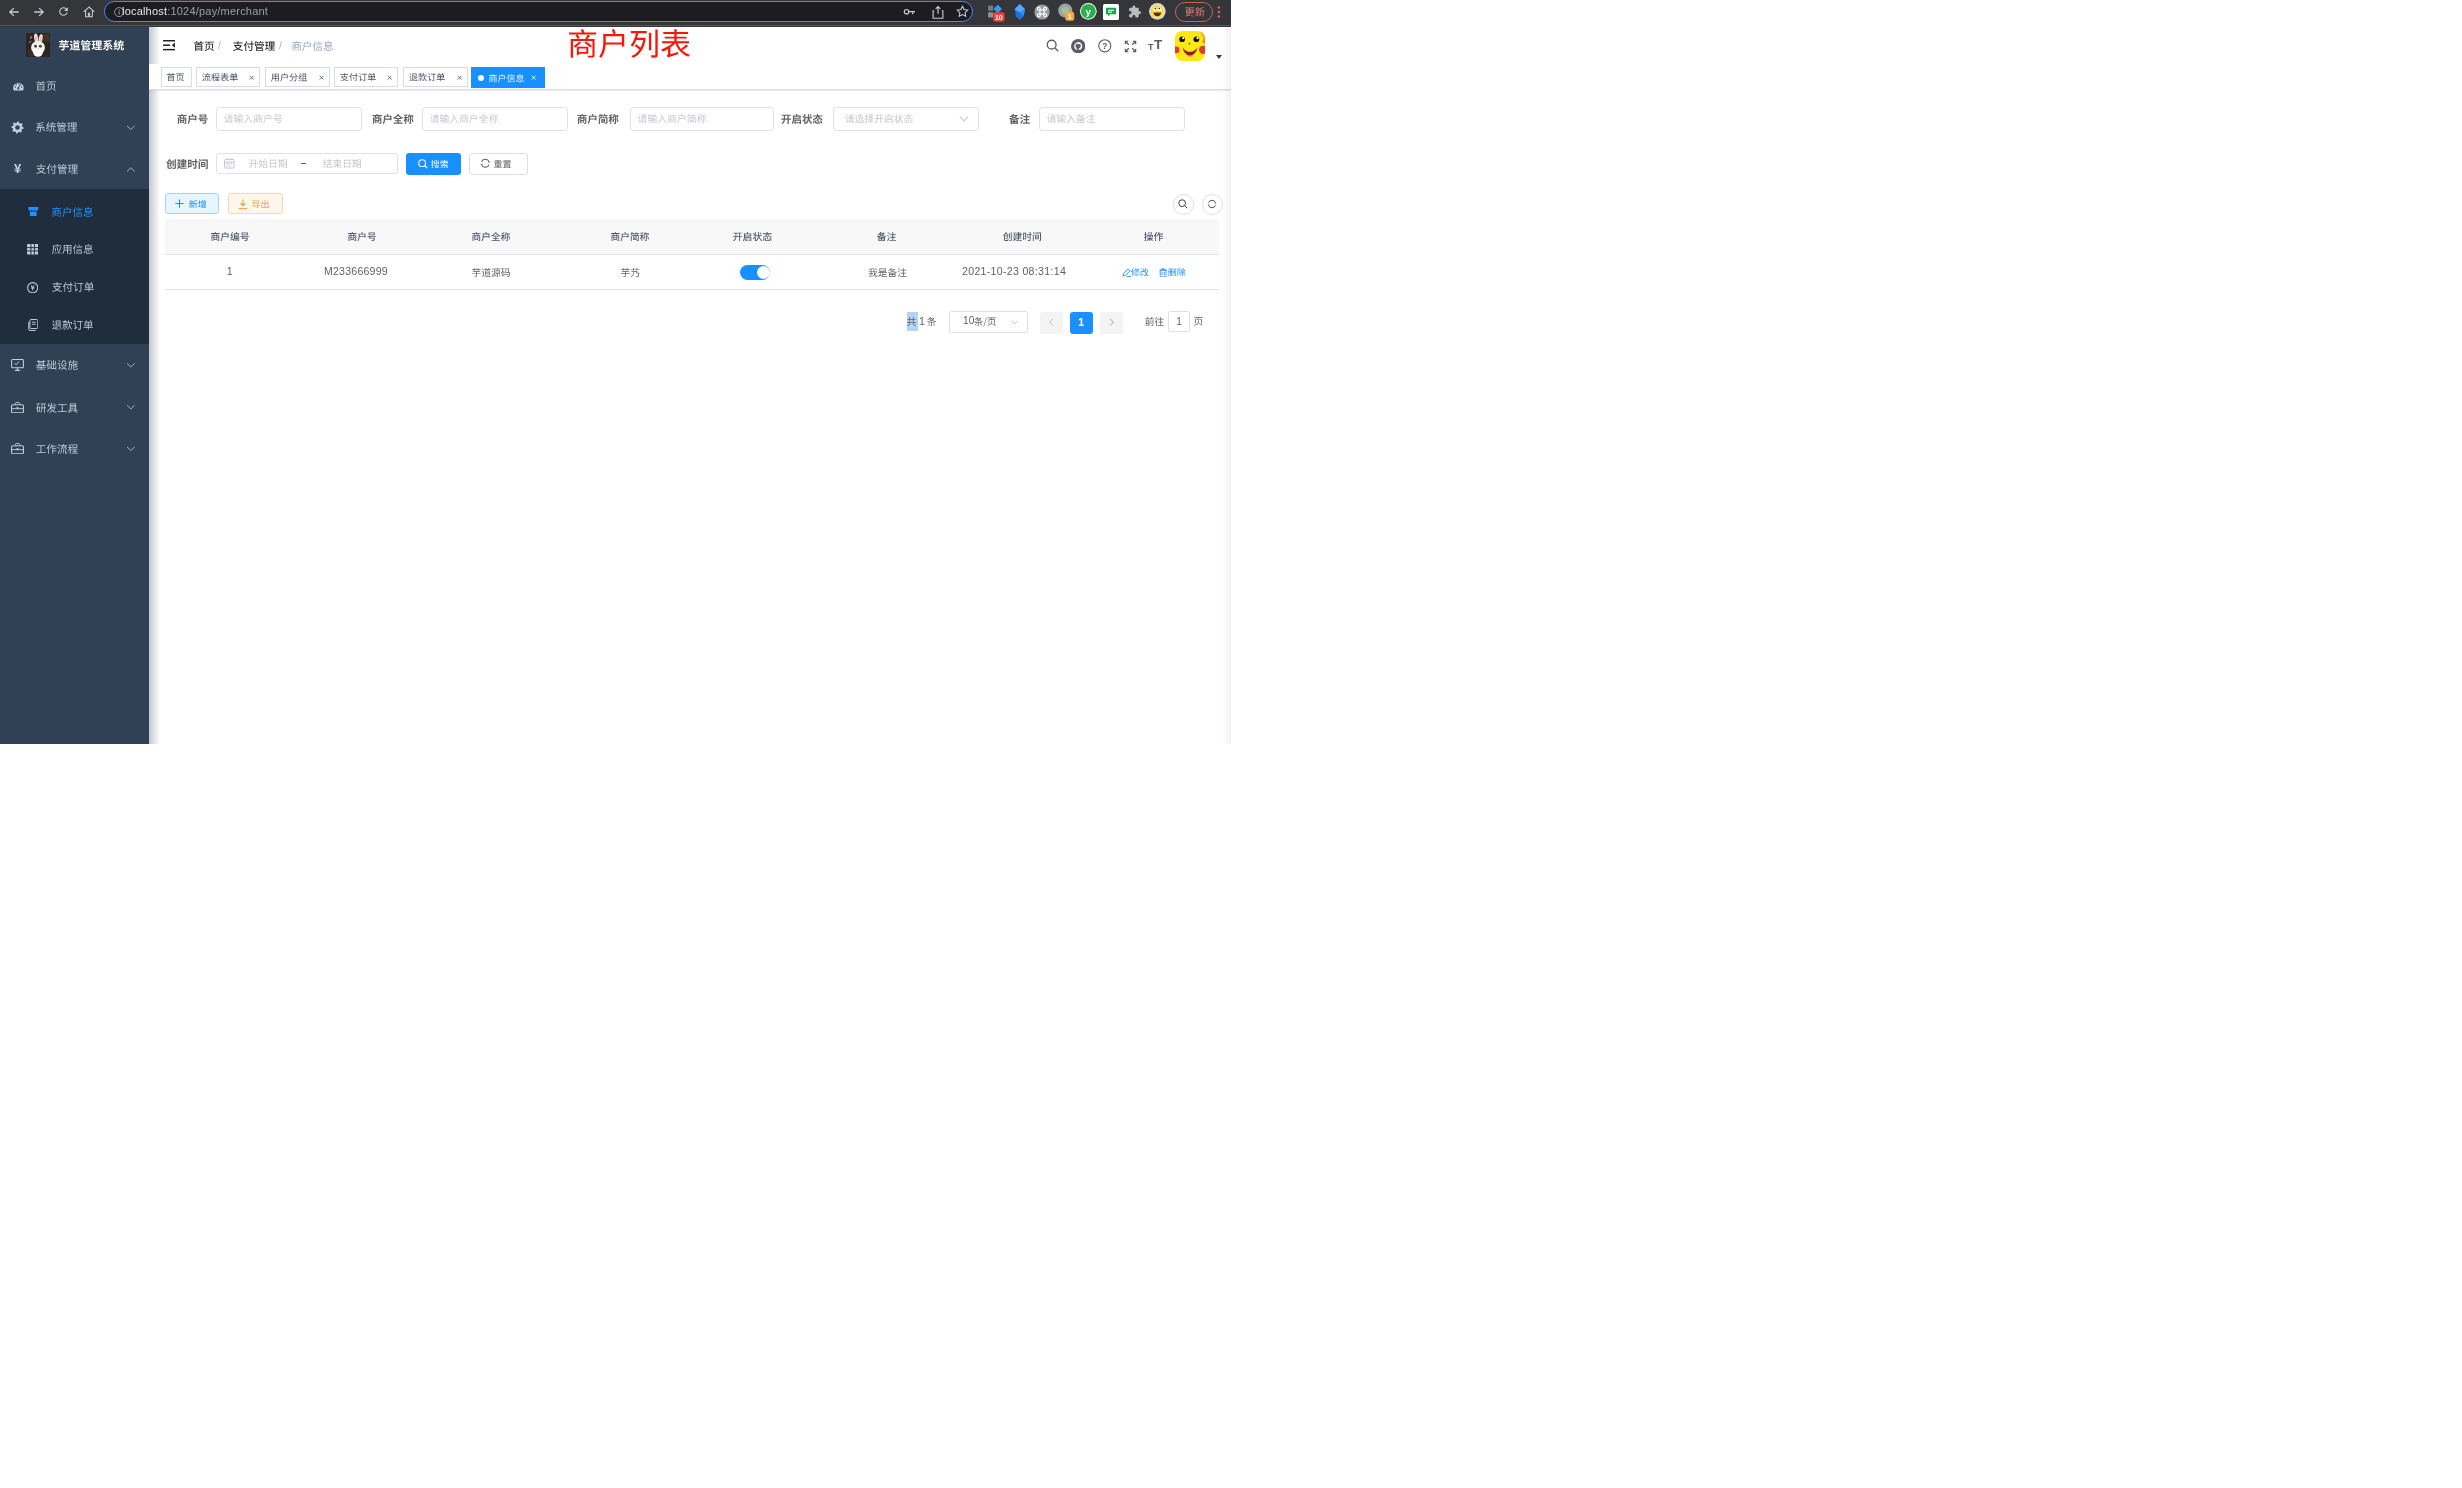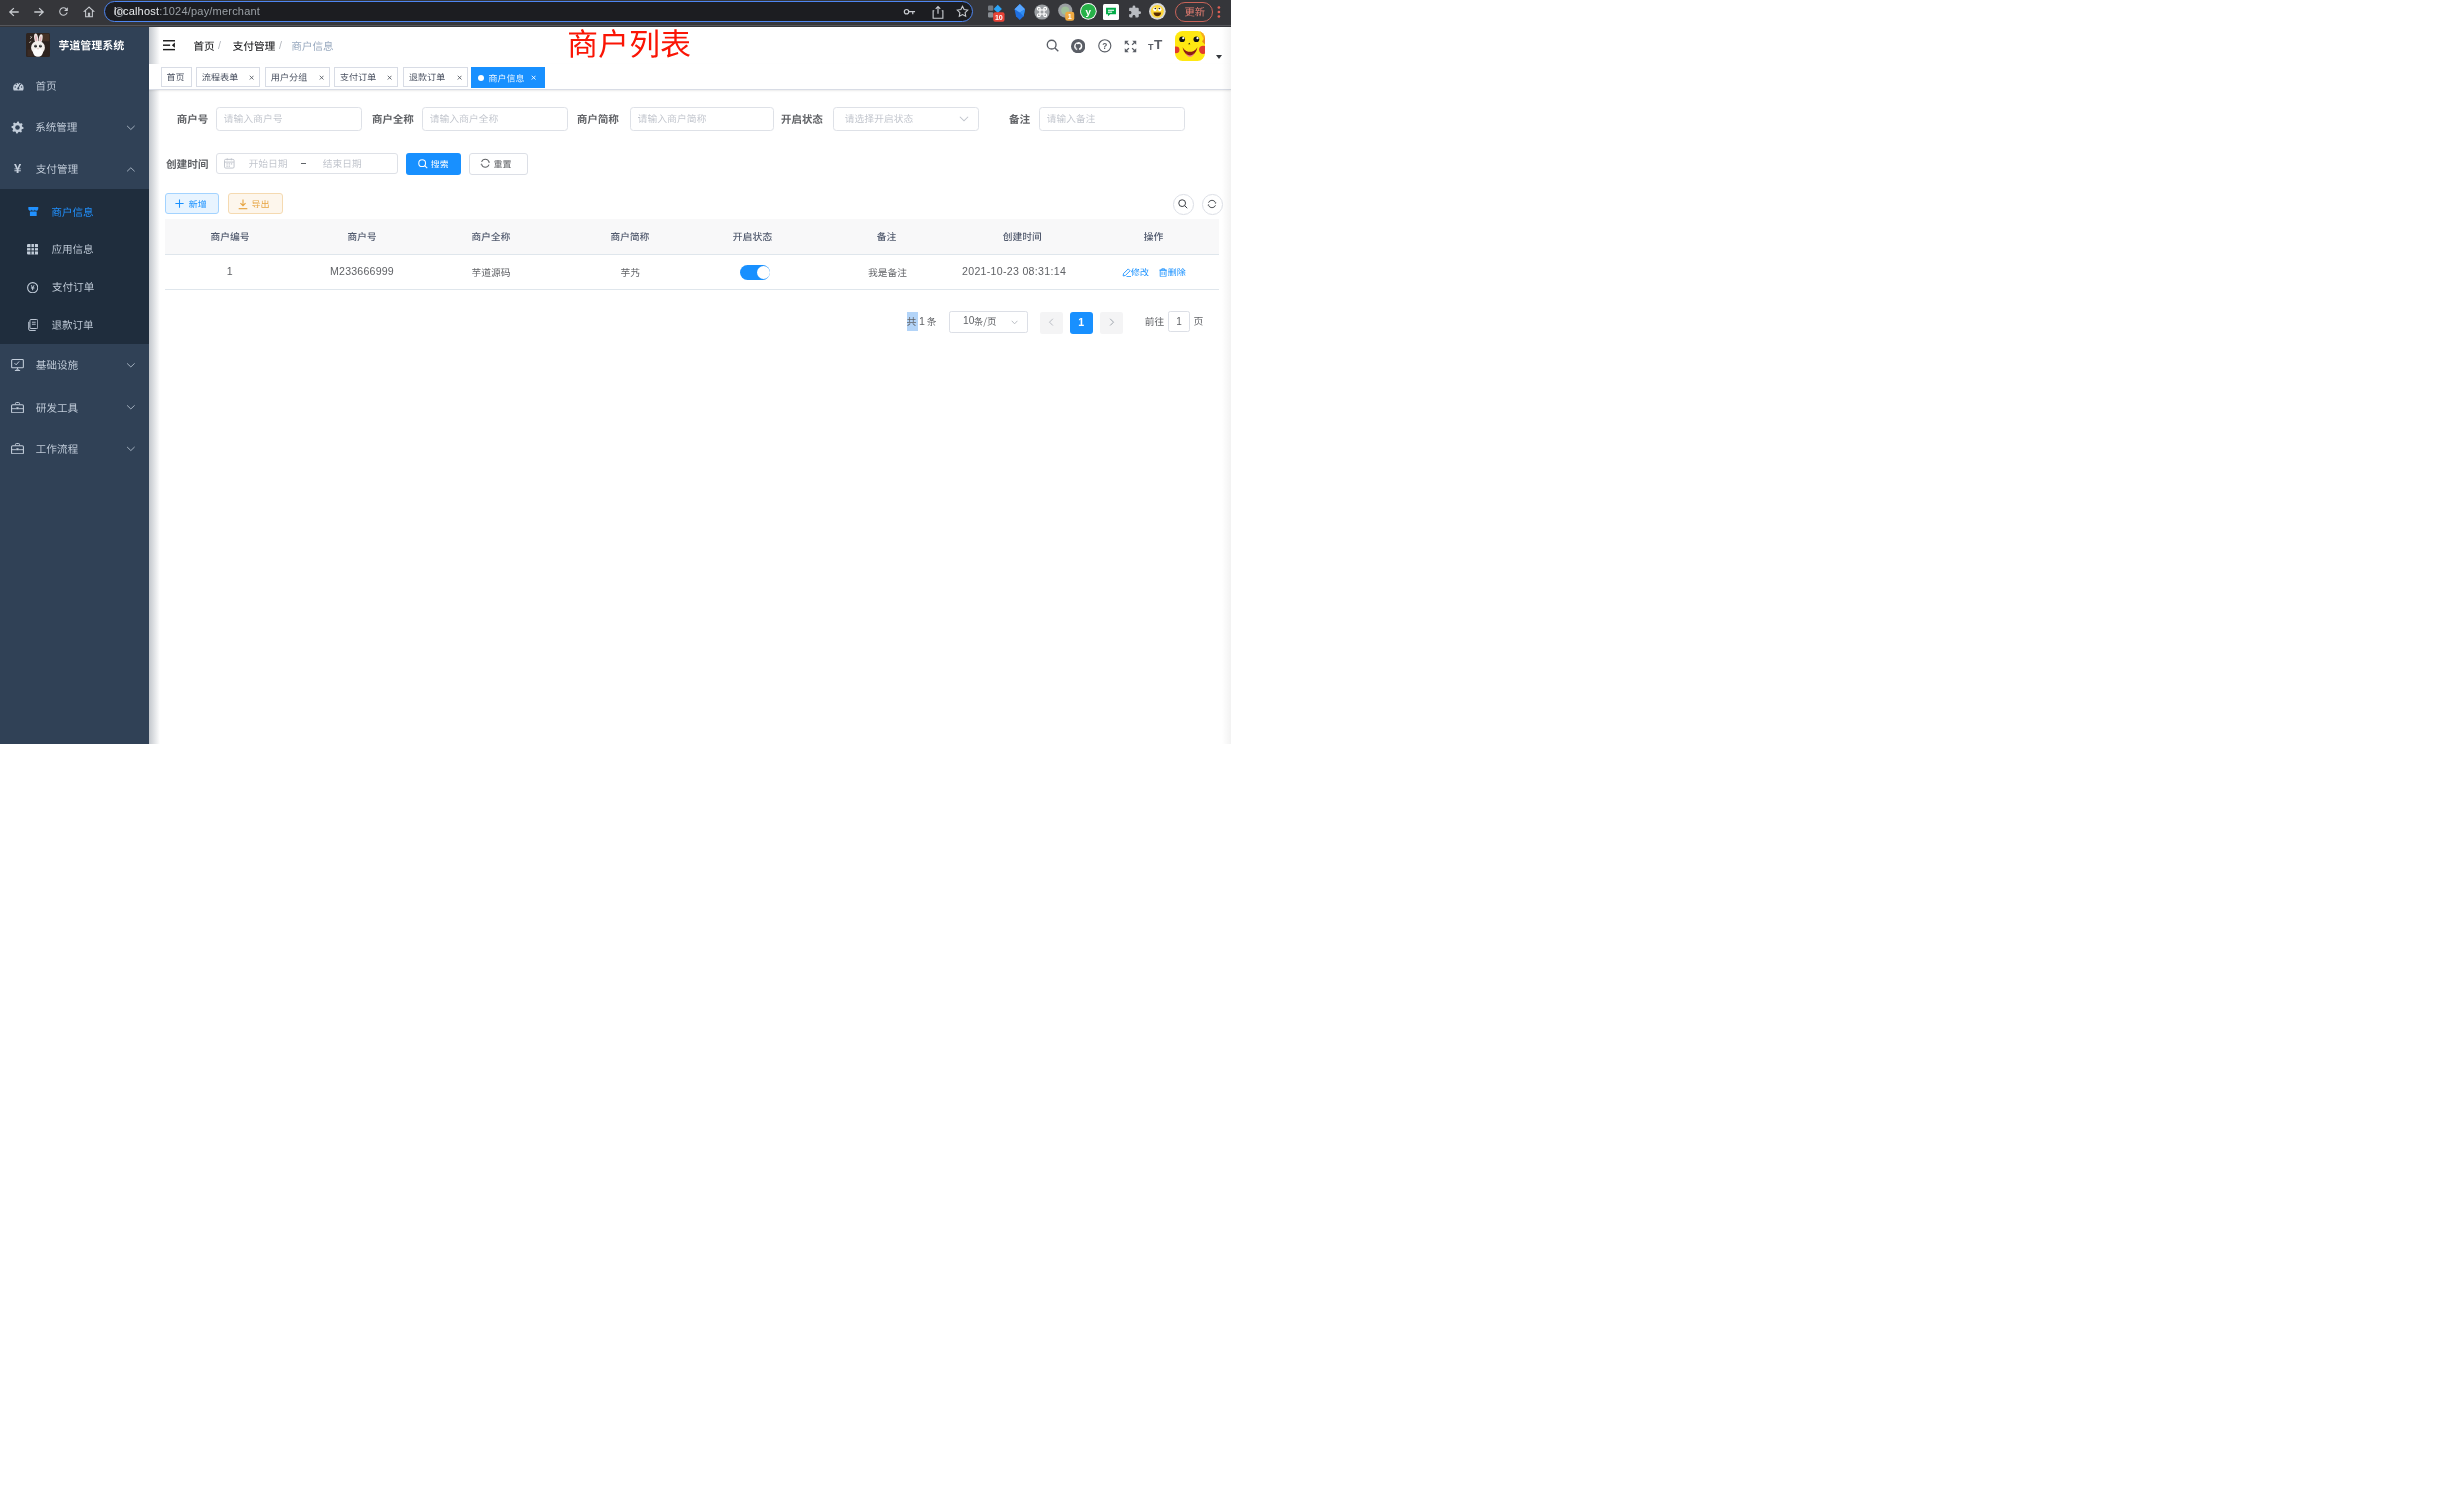--- a/index.html
+++ b/index.html
@@ -21,21 +21,21 @@
     </svg>
 <svg class="abs" style="left:83px;top:6px" width="12" height="12" viewBox="0 0 16 16">
 <path d="M8 1.4 1.8 7h1.7v7.2h3.7V9.6h1.6v4.6h3.7V7h1.7z" fill="none" stroke="#c8cbd0" stroke-width="1.4"></path>
     </svg>
 <div class="abs" style="left:104px;top:0.8px;width:869px;height:21px;border-radius:10.6px;background:#1c1d21;border:1.9px solid #4e86f2"></div>
 <svg class="abs" style="left:114px;top:6.8px" width="10.2" height="10.2" viewBox="0 0 14 14">
 <circle cx="7" cy="7" r="6.2" fill="none" stroke="#9aa0a6" stroke-width="1.3"></circle>
 <rect x="6.3" y="6.1" width="1.5" height="4.2" fill="#9aa0a6"></rect>
 <rect x="6.3" y="3.4" width="1.5" height="1.6" fill="#9aa0a6"></rect>
     </svg>
-<div class="abs" style="left:114px;top:0;height:25px;line-height:23.5px;font-size:11px;letter-spacing:0.2px;color:#e8eaed;font-weight:500">localhost<span style="color:#9aa0a6">:1024/pay/merchant</span></div>
+<div class="abs" style="left:122px;top:0;height:25px;line-height:23.5px;font-size:11px;letter-spacing:0.2px;color:#e8eaed;font-weight:500">localhost<span style="color:#9aa0a6">:1024/pay/merchant</span></div>
 <svg class="abs" style="left:903px;top:6px" width="13" height="11.4" viewBox="0 0 17 15">
 <circle cx="4.6" cy="7.5" r="2.9" fill="none" stroke="#c8cbd0" stroke-width="1.6"></circle>
 <path d="M7.5 6.7h8.3v1.6h-2.2v2.4h-1.6V8.3H7.5z" fill="#c8cbd0"></path>
     </svg>
 <svg class="abs" style="left:932px;top:4.5px" width="12" height="14.4" viewBox="0 0 16 19">
 <path d="M3 7.5H1.5v10h13v-10H13" fill="none" stroke="#c8cbd0" stroke-width="1.5"></path>
 <path d="M8 1l3.6 3.6-1.1 1.1L8.8 4v7.5H7.2V4L5.5 5.7 4.4 4.6z" fill="#c8cbd0"></path>
     </svg>
 <svg class="abs" style="left:956px;top:5.3px" width="13" height="13" viewBox="0 0 17 17">
 <path d="M8.5 1.6l2.1 4.3 4.7.7-3.4 3.3.8 4.7-4.2-2.2-4.2 2.2.8-4.7L1.7 6.6l4.7-.7z" fill="none" stroke="#c8cbd0" stroke-width="1.4"></path>
@@ -463,21 +463,21 @@
       <path d="M8.3 2.2C7.7 2.8 7 3.3 6.1 3.7C5.3 3.3 4.6 2.9 4 2.3L4.1 2.2ZM4.4 0C3.8 1.1 2.5 2.4 0.6 3.2C0.8 3.4 1.2 3.8 1.4 4.1C2 3.8 2.6 3.4 3.1 3.1C3.6 3.5 4.2 3.9 4.8 4.3C3.3 4.9 1.7 5.3 0 5.4C0.2 5.7 0.4 6.3 0.5 6.6C2.5 6.3 4.4 5.8 6.1 5C7.8 5.7 9.7 6.2 11.6 6.4C11.8 6.1 12.1 5.6 12.4 5.3C10.6 5.1 8.9 4.8 7.5 4.3C8.7 3.5 9.7 2.7 10.3 1.6L9.5 1.1L9.3 1.1H5.1C5.3 0.9 5.6 0.6 5.7 0.3ZM3 9.5H5.5V10.7H3ZM3 8.5V7.5H5.5V8.5ZM9.2 9.5V10.7H6.8V9.5ZM9.2 8.5H6.8V7.5H9.2ZM1.8 6.4V12.1H3V11.7H9.2V12.1H10.5V6.4ZM13.9 1.1C14.7 1.5 15.8 2.1 16.3 2.6L17 1.6C16.5 1.2 15.4 0.6 14.6 0.2ZM13.2 4.7C14 5.1 15.1 5.7 15.6 6.1L16.3 5.1C15.7 4.7 14.6 4.2 13.8 3.8ZM13.5 11.2 14.6 12C15.4 10.8 16.2 9.2 16.9 7.8L16 7C15.3 8.5 14.2 10.2 13.5 11.2ZM19.8 0.4C20.2 1.1 20.6 2 20.8 2.5H17.1V3.7H20.4V6.3H17.6V7.5H20.4V10.6H16.7V11.7H25.2V10.6H21.7V7.5H24.4V6.3H21.7V3.7H24.9V2.5H20.8L22 2.1C21.8 1.5 21.3 0.7 20.9 0Z" fill="#515a6e"></path>
     </svg>
 <svg style="position:absolute;left:1003px;top:232px;" width="38" height="9.1" viewBox="0 0 50.71 12.06">
       <path d="M10.4 0.2V10.5C10.4 10.8 10.3 10.9 10.1 10.9C9.8 10.9 9 10.9 8.1 10.9C8.3 11.2 8.5 11.7 8.5 12C9.8 12 10.5 12 11 11.8C11.5 11.6 11.6 11.3 11.6 10.5V0.2ZM7.9 1.5V8.8H9.1V1.5ZM2 4.7H1.7C2.6 3.9 3.4 3 4 1.9C4.8 2.8 5.7 3.9 6.3 4.7ZM3.7 0C3 1.7 1.6 3.4 0 4.6C0.3 4.8 0.7 5.2 0.9 5.5C1.1 5.3 1.3 5.1 1.5 5V10.2C1.5 11.5 1.9 11.9 3.3 11.9C3.6 11.9 5.3 11.9 5.6 11.9C6.8 11.9 7.2 11.3 7.3 9.5C7 9.5 6.5 9.3 6.2 9.1C6.2 10.5 6.1 10.8 5.5 10.8C5.1 10.8 3.7 10.8 3.4 10.8C2.8 10.8 2.7 10.7 2.7 10.2V5.8H5.2C5.1 7.2 5 7.8 4.8 7.9C4.7 8 4.6 8.1 4.5 8.1C4.3 8.1 3.9 8.1 3.4 8C3.6 8.3 3.7 8.7 3.7 9C4.3 9.1 4.8 9.1 5 9C5.4 9 5.6 8.9 5.8 8.7C6.1 8.3 6.3 7.4 6.4 5.2L6.4 4.9L6.6 5.1L7.5 4.3C6.9 3.4 5.6 2 4.6 0.9L4.8 0.4ZM17.8 1V2H20.1V2.8H17V3.8H20.1V4.6H17.7V5.6H20.1V6.4H17.6V7.3H20.1V8.2H17.1V9.1H20.1V10.2H21.3V9.1H24.9V8.2H21.3V7.3H24.4V6.4H21.3V5.6H24.2V3.8H25V2.8H24.2V1H21.3V0H20.1V1ZM21.3 3.8H23.1V4.6H21.3ZM21.3 2.8V2H23.1V2.8ZM13.9 6C13.9 5.9 14.3 5.7 14.5 5.6H15.9C15.8 6.6 15.5 7.5 15.3 8.3C15 7.8 14.7 7.2 14.5 6.5L13.6 6.8C13.9 7.9 14.3 8.7 14.8 9.4C14.3 10.2 13.8 10.8 13.1 11.3C13.4 11.4 13.8 11.8 14 12.1C14.6 11.6 15.1 11 15.6 10.3C16.9 11.5 18.8 11.8 21.1 11.8H24.8C24.9 11.4 25.1 10.9 25.3 10.6C24.5 10.7 21.7 10.7 21.1 10.7C19 10.7 17.3 10.4 16.1 9.3C16.6 8 16.9 6.5 17.1 4.6L16.4 4.5L16.2 4.5H15.4C16 3.5 16.6 2.3 17.2 1.1L16.4 0.6L16 0.8H13.5V1.8H15.6C15.1 3 14.5 3.9 14.3 4.3C14 4.7 13.7 5 13.4 5.1C13.6 5.3 13.8 5.8 13.9 6ZM31.8 5.2C32.4 6.2 33.3 7.6 33.7 8.3L34.8 7.7C34.4 6.9 33.5 5.6 32.8 4.7ZM29.8 5.8V8.6H27.8V5.8ZM29.8 4.8H27.8V2.2H29.8ZM26.7 1.1V10.7H27.8V9.7H30.9V1.1ZM35.5 0.1V2.5H31.5V3.7H35.5V10.3C35.5 10.6 35.4 10.7 35.2 10.7C34.9 10.7 33.9 10.7 32.9 10.7C33.1 11 33.3 11.6 33.4 11.9C34.7 11.9 35.6 11.9 36.1 11.7C36.6 11.5 36.8 11.1 36.8 10.3V3.7H38.3V2.5H36.8V0.1ZM39.8 3V12.1H41V3ZM40 0.7C40.6 1.3 41.2 2.2 41.5 2.7L42.5 2C42.2 1.5 41.5 0.7 40.9 0.1ZM43.8 7.2H46.6V8.7H43.8ZM43.8 4.7H46.6V6.2H43.8ZM42.7 3.7V9.8H47.8V3.7ZM43.2 0.7V1.8H49.4V10.7C49.4 10.8 49.4 10.9 49.2 10.9C49.1 10.9 48.6 10.9 48.1 10.9C48.2 11.2 48.4 11.7 48.4 12C49.2 12 49.8 12 50.2 11.8C50.6 11.6 50.7 11.3 50.7 10.7V0.7Z" fill="#515a6e"></path>
     </svg>
 <svg style="position:absolute;left:1144px;top:232px;" width="19" height="9.2" viewBox="0 0 25.15 12.09">
       <path d="M6.6 1.4H9.3V2.5H6.6ZM5.6 0.5V3.4H10.5V0.5ZM5.2 4.8H6.7V6.1H5.2ZM9.3 4.8H10.7V6.1H9.3ZM1.5 0V2.5H0.2V3.7H1.5V6.3C0.9 6.5 0.4 6.7 0 6.8L0.3 8L1.5 7.5V10.7C1.5 10.8 1.5 10.9 1.3 10.9C1.2 10.9 0.9 10.9 0.5 10.9C0.6 11.2 0.7 11.7 0.8 12C1.5 12 1.9 11.9 2.2 11.7C2.6 11.6 2.7 11.2 2.7 10.7V7.1L3.9 6.7L3.7 5.6L2.7 5.9V3.7H3.8V2.5H2.7V0ZM4.1 7.9V8.9H6.7C5.9 9.7 4.5 10.5 3.2 10.9C3.4 11.1 3.8 11.5 4 11.8C5.2 11.4 6.5 10.6 7.4 9.6V12.1H8.6V9.6C9.4 10.5 10.4 11.3 11.5 11.7C11.6 11.4 12 11 12.2 10.8C11.1 10.4 9.9 9.7 9.2 8.9H12V7.9H8.6V7H11.8V4H8.3V6.9H7.7V4H4.3V7H7.4V7.9ZM19.4 0.1C18.7 2 17.7 3.9 16.5 5.1C16.8 5.3 17.3 5.7 17.5 6C18.1 5.3 18.7 4.3 19.3 3.3H20V12.1H21.3V9H25V7.9H21.3V6.1H24.8V5H21.3V3.3H25.2V2.1H19.9C20.1 1.6 20.4 1 20.6 0.4ZM16.1 0.1C15.4 2 14.2 3.9 13 5.1C13.2 5.4 13.6 6.1 13.7 6.4C14 6 14.4 5.6 14.8 5.1V12.1H16V3.2C16.5 2.3 16.9 1.3 17.3 0.4Z" fill="#515a6e"></path>
     </svg>
 <div class="abs" style="left:165px;top:255px;width:1054px;height:35px;background:#fff;border-bottom:0.8px solid #dfe6ec"></div>
 <div class="abs" style="left:224px;top:265px;width:11.4px;text-align:center;font-size:10.6px;color:#606266">1</div>
-<div class="abs" style="left:324px;top:265px;width:76px;text-align:center;font-size:10.6px;letter-spacing:0.2px;color:#606266">M233666999</div>
+<div class="abs" style="left:324px;top:265px;width:76px;font-size:10.6px;letter-spacing:0.2px;color:#606266">M233666999</div>
 <svg style="position:absolute;left:472px;top:268px;" width="38" height="9" viewBox="0 0 50.48 12.0">
       <path d="M7.4 0.1V1.4H4V0.1H3.1V1.4H0.1V2.3H3.1V3.6H4V2.3H7.4V3.6H8.4V2.3H11.4V1.4H8.4V0.1ZM0 6.9V7.8H5.3V10.7C5.3 10.9 5.3 11 5 11C4.7 11 3.8 11 2.8 11C3 11.2 3.2 11.7 3.2 12C4.4 12 5.2 11.9 5.7 11.8C6.1 11.6 6.3 11.3 6.3 10.7V7.8H11.5V6.9H6.3V4.9H10.6V4H1V4.9H5.3V6.9ZM13.1 1C13.8 1.7 14.6 2.6 14.9 3.2L15.8 2.7C15.4 2.1 14.5 1.2 13.8 0.6ZM18.2 6.2H22.5V7.3H18.2ZM18.2 8H22.5V9.1H18.2ZM18.2 4.4H22.5V5.5H18.2ZM17.3 3.7V9.8H23.5V3.7H20.4C20.5 3.4 20.7 3 20.8 2.6H24.6V1.8H22.1C22.5 1.3 22.8 0.8 23.1 0.3L22.1 0.1C21.9 0.6 21.5 1.3 21.2 1.8H18.7L19.4 1.5C19.2 1.1 18.8 0.4 18.4 0L17.6 0.4C18 0.8 18.3 1.4 18.5 1.8H16.3V2.6H19.7C19.7 2.9 19.6 3.3 19.4 3.7ZM15.7 4.7H12.9V5.6H14.7V9.6C14.1 9.9 13.5 10.4 12.8 11.1L13.4 11.9C14.1 11 14.7 10.4 15.2 10.4C15.5 10.4 15.9 10.8 16.5 11.1C17.4 11.6 18.5 11.7 20 11.7C21.3 11.7 23.6 11.6 24.5 11.6C24.5 11.3 24.7 10.9 24.8 10.6C23.5 10.8 21.6 10.8 20 10.8C18.6 10.8 17.5 10.8 16.7 10.3C16.2 10 15.9 9.8 15.7 9.7ZM32.2 5.7H36.2V6.8H32.2ZM32.2 3.8H36.2V5H32.2ZM31.8 8.3C31.4 9.2 30.9 10.1 30.3 10.7C30.5 10.9 30.9 11.1 31 11.2C31.6 10.6 32.3 9.5 32.7 8.6ZM35.5 8.5C36 9.4 36.6 10.5 36.9 11.1L37.8 10.7C37.5 10.1 36.9 9 36.3 8.2ZM26.4 0.9C27.1 1.3 28.1 2 28.6 2.4L29.1 1.6C28.6 1.2 27.7 0.6 27 0.2ZM25.8 4.4C26.5 4.8 27.5 5.4 27.9 5.8L28.5 5C28 4.6 27 4.1 26.3 3.7ZM26 11.3 26.9 11.8C27.5 10.6 28.2 9 28.8 7.6L28 7.1C27.4 8.6 26.6 10.3 26 11.3ZM29.7 0.7V4.3C29.7 6.4 29.5 9.3 28 11.4C28.3 11.5 28.7 11.8 28.8 12C30.4 9.8 30.6 6.5 30.6 4.3V1.6H37.6V0.7ZM33.7 1.8C33.6 2.1 33.5 2.7 33.3 3.1H31.4V7.6H33.7V11C33.7 11.1 33.6 11.2 33.5 11.2C33.3 11.2 32.7 11.2 32.1 11.2C32.3 11.4 32.4 11.8 32.4 12C33.3 12 33.8 12 34.2 11.9C34.5 11.7 34.6 11.5 34.6 11V7.6H37.1V3.1H34.3C34.5 2.7 34.6 2.4 34.8 2ZM43.6 8.3V9.2H48.6V8.3ZM44.6 2.5C44.6 3.8 44.4 5.6 44.2 6.6H44.5L49.5 6.6C49.2 9.5 48.9 10.6 48.6 10.9C48.5 11.1 48.3 11.1 48.1 11.1C47.9 11.1 47.3 11.1 46.7 11C46.8 11.3 46.9 11.6 46.9 11.9C47.6 12 48.2 12 48.5 11.9C48.9 11.9 49.1 11.8 49.4 11.5C49.9 11.1 50.2 9.7 50.5 6.2C50.5 6 50.5 5.8 50.5 5.8H48.9C49.1 4.1 49.3 2.2 49.4 0.8L48.7 0.8L48.5 0.8H44V1.7H48.4C48.3 2.9 48.1 4.4 47.9 5.8H45.2C45.4 4.8 45.5 3.6 45.6 2.6ZM38.9 0.7V1.6H40.5C40.1 3.6 39.6 5.5 38.6 6.7C38.8 7 39 7.5 39.1 7.8C39.3 7.4 39.6 7.1 39.8 6.7V11.4H40.6V10.4H43V4.7H40.6C41 3.8 41.2 2.7 41.4 1.6H43.4V0.7ZM40.6 5.6H42.1V9.5H40.6Z" fill="#606266"></path>
     </svg>
 <svg style="position:absolute;left:621px;top:268px;" width="18.5" height="9" viewBox="0 0 24.35 11.91">
       <path d="M7.4 0V1.3H4V0H3.1V1.3H0.1V2.2H3.1V3.5H4V2.2H7.4V3.5H8.4V2.2H11.4V1.3H8.4V0ZM0 6.8V7.8H5.3V10.7C5.3 10.9 5.3 10.9 5 10.9C4.7 11 3.8 11 2.8 10.9C3 11.2 3.2 11.6 3.2 11.9C4.4 11.9 5.2 11.9 5.7 11.7C6.1 11.6 6.3 11.3 6.3 10.7V7.8H11.5V6.8H6.3V4.8H10.6V3.9H1V4.8H5.3V6.8ZM20.5 0V1.2H17V0H16V1.2H13.2V2.1H16V3.4H17V2.1H20.5V3.4H21.5V2.1H24.3V1.2H21.5V0ZM13.6 4V4.9H16.6C16.3 7.4 15.8 9.9 12.7 11.1C12.9 11.3 13.2 11.6 13.3 11.9C16.6 10.5 17.3 7.8 17.6 4.9H20.4C20.2 5.7 20 6.6 19.9 7.3H23C22.8 9.6 22.6 10.5 22.2 10.8C22.1 10.9 21.9 11 21.7 11C21.4 11 20.6 10.9 19.8 10.9C20 11.1 20.1 11.5 20.2 11.8C20.9 11.9 21.7 11.9 22 11.9C22.5 11.8 22.8 11.7 23 11.5C23.5 11 23.8 9.8 24.1 6.8C24.1 6.7 24.1 6.4 24.1 6.4H21C21.2 5.6 21.4 4.7 21.5 4Z" fill="#606266"></path>
     </svg>
 <div class="abs" style="left:740px;top:265px;width:30px;height:15px;border-radius:7.6px;background:#1890ff"></div>
 <div class="abs" style="left:757px;top:266px;width:13px;height:13px;border-radius:50%;background:#fff"></div>
 <svg style="position:absolute;left:868px;top:268px;" width="39" height="9" viewBox="0 0 50.97 12.05">
       <path d="M8.6 0.9C9.4 1.6 10.3 2.5 10.7 3.1L11.5 2.6C11 2 10.1 1 9.4 0.4ZM10.3 5.4C9.8 6.3 9.3 7.1 8.6 7.8C8.3 6.9 8.2 5.9 8 4.8H11.8V3.9H7.9C7.8 2.7 7.8 1.5 7.8 0.2H6.7C6.8 1.4 6.8 2.7 6.9 3.9H4V1.6C4.7 1.4 5.5 1.2 6.1 1L5.4 0.2C4.2 0.7 2.1 1.1 0.3 1.4C0.4 1.6 0.5 2 0.6 2.2C1.3 2.1 2.2 2 3 1.8V3.9H0.2V4.8H3V7.1L0 7.7L0.3 8.7L3 8.1V10.8C3 11 2.9 11 2.7 11C2.4 11.1 1.7 11.1 0.8 11C1 11.3 1.2 11.8 1.2 12C2.3 12 3 12 3.4 11.8C3.8 11.7 4 11.4 4 10.8V7.9L6.4 7.3L6.3 6.4L4 6.9V4.8H7C7.2 6.2 7.4 7.5 7.7 8.6C6.8 9.5 5.8 10.2 4.7 10.8C4.9 11 5.2 11.3 5.3 11.5C6.3 11 7.2 10.4 8.1 9.6C8.7 11.1 9.5 12.1 10.5 12.1C11.5 12.1 11.8 11.4 12 9.3C11.8 9.2 11.4 8.9 11.2 8.7C11.1 10.4 11 11.1 10.6 11.1C9.9 11.1 9.3 10.2 8.9 8.9C9.8 7.9 10.6 6.9 11.1 5.8ZM15.5 3.1H22.3V4.1H15.5ZM15.5 1.3H22.3V2.4H15.5ZM14.6 0.6V4.9H23.3V0.6ZM15.5 7.1C15.1 9 14.3 10.5 12.9 11.3C13.1 11.5 13.5 11.9 13.7 12C14.5 11.4 15.2 10.6 15.7 9.6C16.8 11.3 18.4 11.8 21.1 11.8H24.6C24.7 11.5 24.8 11 25 10.8C24.3 10.8 21.6 10.8 21.1 10.8C20.6 10.8 20 10.8 19.6 10.8V9H23.9V8.1H19.6V6.7H24.7V5.8H13.2V6.7H18.6V10.6C17.5 10.3 16.6 9.7 16.1 8.5C16.2 8.1 16.4 7.7 16.4 7.2ZM34.4 2C33.7 2.7 32.9 3.3 31.9 3.8C31.1 3.3 30.3 2.8 29.7 2.2L29.9 2ZM30.3 0C29.6 1.1 28.3 2.4 26.5 3.3C26.7 3.5 27 3.8 27.1 4C27.9 3.7 28.5 3.2 29.1 2.8C29.6 3.3 30.2 3.8 30.9 4.2C29.3 4.9 27.5 5.3 25.9 5.6C26 5.8 26.2 6.2 26.3 6.5C28.2 6.2 30.2 5.6 32 4.8C33.6 5.6 35.5 6.1 37.5 6.3C37.6 6 37.9 5.6 38.1 5.4C36.3 5.2 34.5 4.8 33 4.2C34.2 3.5 35.3 2.6 36 1.5L35.3 1.1L35.2 1.2H30.7C30.9 0.9 31.1 0.5 31.3 0.2ZM28.7 9.3H31.4V10.7H28.7ZM28.7 8.5V7.2H31.4V8.5ZM35.2 9.3V10.7H32.4V9.3ZM35.2 8.5H32.4V7.2H35.2ZM27.7 6.3V12H28.7V11.6H35.2V12H36.2V6.3ZM39.7 0.9C40.5 1.3 41.6 1.9 42.2 2.4L42.7 1.6C42.2 1.2 41.1 0.6 40.2 0.2ZM39 4.5C39.8 4.9 40.9 5.5 41.4 5.9L42 5.1C41.4 4.7 40.3 4.1 39.5 3.8ZM39.4 11.2 40.2 11.9C41 10.7 41.9 9 42.6 7.7L41.9 7C41.1 8.5 40.1 10.2 39.4 11.2ZM45.6 0.3C46 1 46.5 1.9 46.7 2.5L47.6 2.1C47.4 1.5 46.9 0.7 46.5 0ZM42.8 2.5V3.5H46.2V6.4H43.3V7.3H46.2V10.7H42.4V11.6H51V10.7H47.2V7.3H50.2V6.4H47.2V3.5H50.7V2.5Z" fill="#606266"></path>

